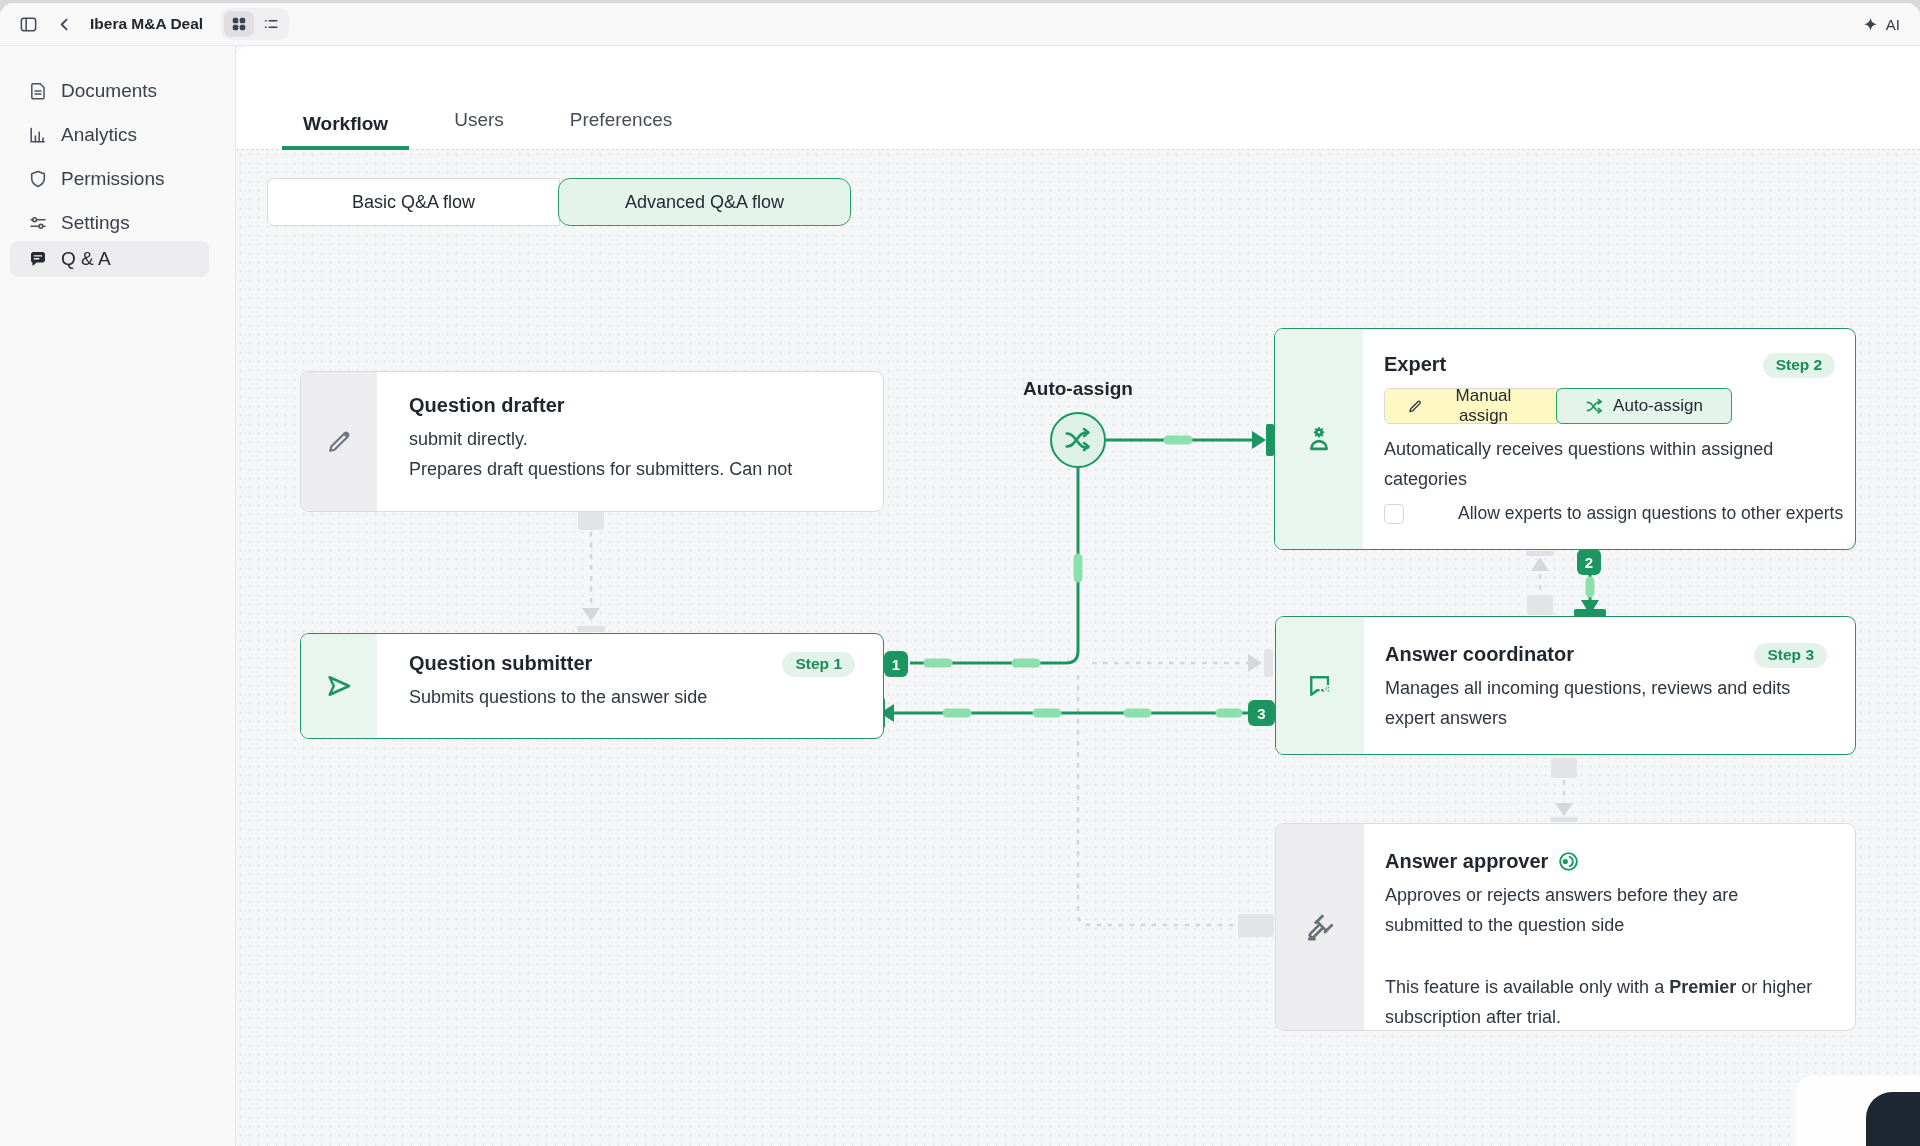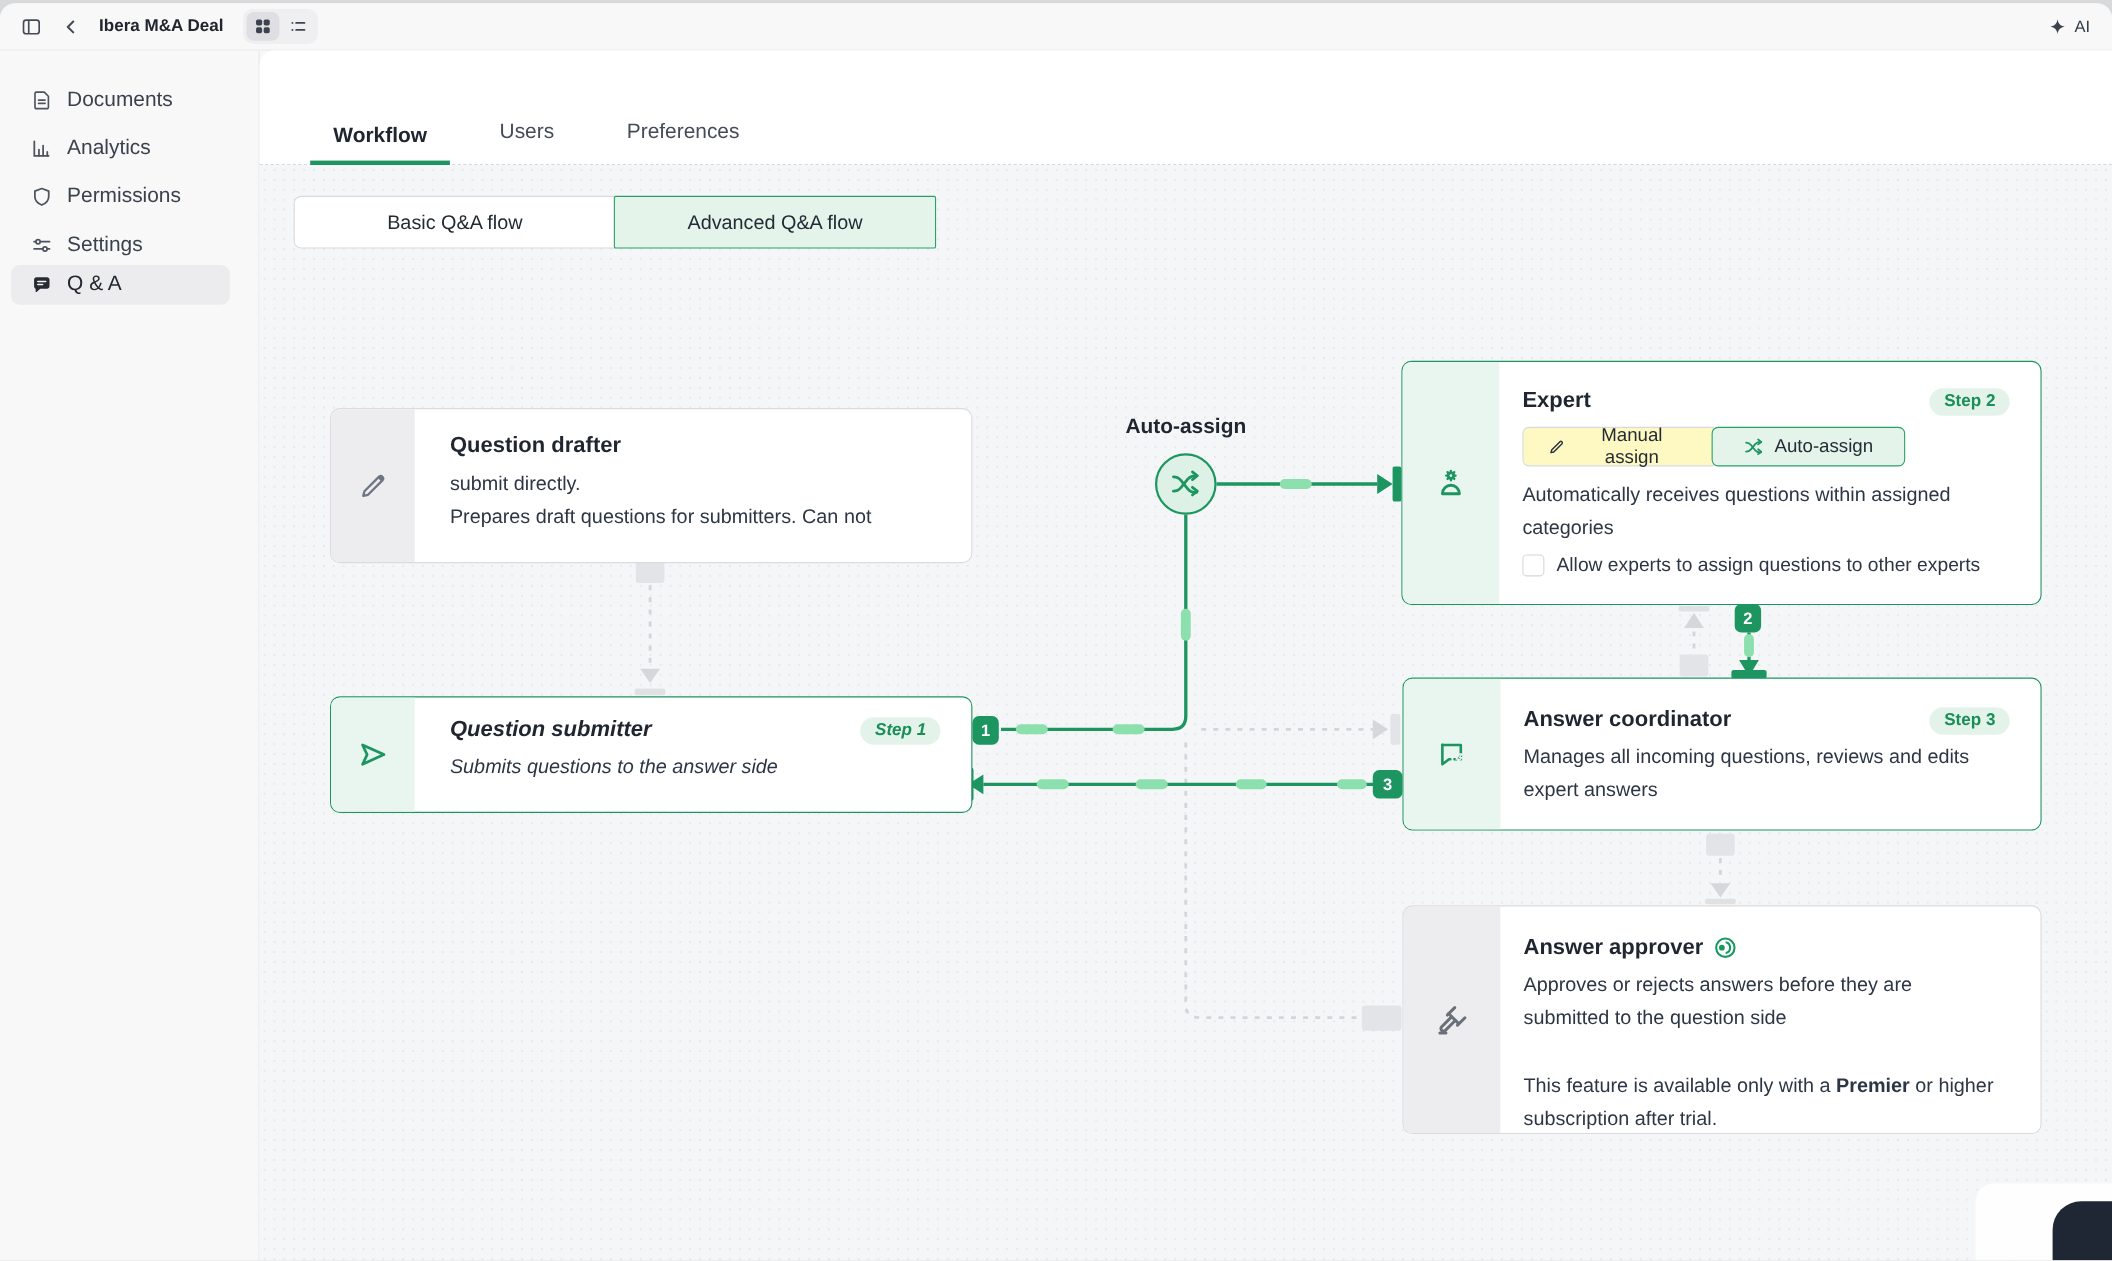--- a/index.html
+++ b/index.html
@@ -46,21 +46,21 @@
   
   .canvas { flex:1; position:relative; background:#f5f6f7;
     background-image:radial-gradient(rgba(110,118,130,0.10) 1px, transparent 1.15px);
     background-size:9px 9px; }
 
   .flow-toggle { position:absolute; left:31px; top:28px; display:flex; }
   .ft-btn { width:293px; height:48px; display:flex; align-items:center; justify-content:center;
     font-family:inherit; font-size:18px; color:#232a33; cursor:pointer; background:#fff;
     border:1.5px solid #d8dadd; }
   .ft-btn.basic { border-radius:7px 0 0 7px; }
-  .ft-btn.advanced { border-radius:2px; background:#e4f4eb; border-color:#28a068; margin-left:-2px; z-index:2; }
+  .ft-btn.advanced { border-radius:12px; background:#e4f4eb; border-color:#28a068; margin-left:-2px; z-index:2; }
 
   .wires { position:absolute; inset:0; pointer-events:none; }
 
   
   .card { position:absolute; display:flex; background:#fff; border:1.5px solid #d9dbde;
     border-radius:9px; overflow:hidden; cursor:pointer; }
   .card.green { border-color:#1d9560; }
   .strip { flex:0 0 auto; display:flex; align-items:center; justify-content:center; background:#ededef; }
   .card.green .strip, .strip.tint { background:#e9f6ef; }
   .cbody { flex:1; position:relative; padding:22px 20px 18px 32px; }
@@ -72,21 +72,21 @@
 
   .assign-seg { display:flex; margin-top:12px; }
   .seg-btn { height:36px; display:flex; align-items:center; justify-content:center; gap:9px;
     font-family:inherit; font-size:17px; color:#242b34; cursor:pointer; background:#fef9c3;
     border:1.5px solid #d8dadd; padding:0 22px; }
   .seg-btn.manual { border-radius:6px 0 0 6px; width:174px; }
   .seg-btn.auto { border-radius:6px; background:#e4f4eb; border-color:#28a068; margin-left:-2px; width:176px; }
 
   .check-row { display:flex; align-items:center; gap:11px; margin-top:9px; white-space:nowrap; }
   .checkbox { width:20px; height:20px; flex:0 0 20px; border:1.5px solid #d3d6da; border-radius:4px; background:#fff; cursor:pointer; }
-  .check-label { font-size:17.5px; color:#2d3644; }
+  .check-label { font-size:17.5px; color:#2d3644;margin-left:43px; }
 
   .note { font-size:18px; line-height:30px; color:#2d3644; margin-top:32px; }
   .note b { font-weight:700; }
 
   
   .auto-label { position:absolute; left:742px; top:228px; width:200px; text-align:center;
     font-size:19px; font-weight:700; color:#1f2630; }
   .auto-circle { position:absolute; left:814px; top:262px; width:56px; height:56px; border-radius:50%;
     background:#ddf1e6; border:2.5px solid #1d9560; display:flex; align-items:center; justify-content:center; cursor:pointer; }
 
@@ -286,21 +286,21 @@
             </div>
           </div>
         </div>
 
         <div class="card green" style="left:64px; top:483px; width:584px; height:106px;">
           <div class="strip tint" style="width:76px;">
             <svg width="30" height="30" viewBox="0 0 24 24" fill="none" stroke="#1d9560" stroke-width="2" stroke-linecap="round" stroke-linejoin="round">
               <path d="M4.5 5 20 12 4.5 19l3.3-7L4.5 5Z"></path>
             </svg>
           </div>
-          <div class="cbody" style="padding-top:18px;font-style:italic;">
+          <div class="cbody" style="padding-top:18px;">
             <div class="ctitle">Question submitter</div>
             <div class="cdesc">Submits questions to the answer side</div>
             <div class="step-pill" style="top:18px;">Step 1</div>
           </div>
         </div>
 
         <div class="card green" style="left:1038px; top:178px; width:582px; height:222px;">
           <div class="strip tint" style="width:88px;">
             <svg width="32" height="32" viewBox="0 0 24 24" fill="none" stroke="#1d9560" stroke-width="1.9" stroke-linecap="round" stroke-linejoin="round">
               <path d="M6.2 19.4h11.6a5.8 5.8 0 0 0-11.6 0Z"></path>

